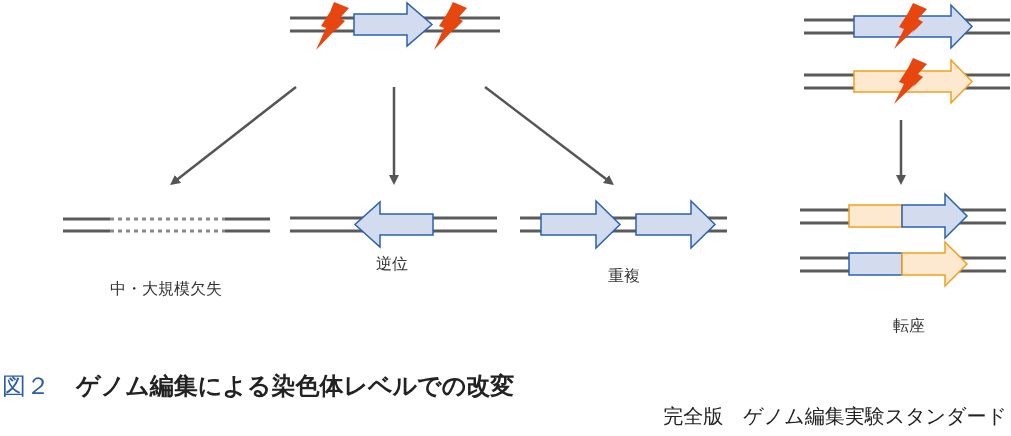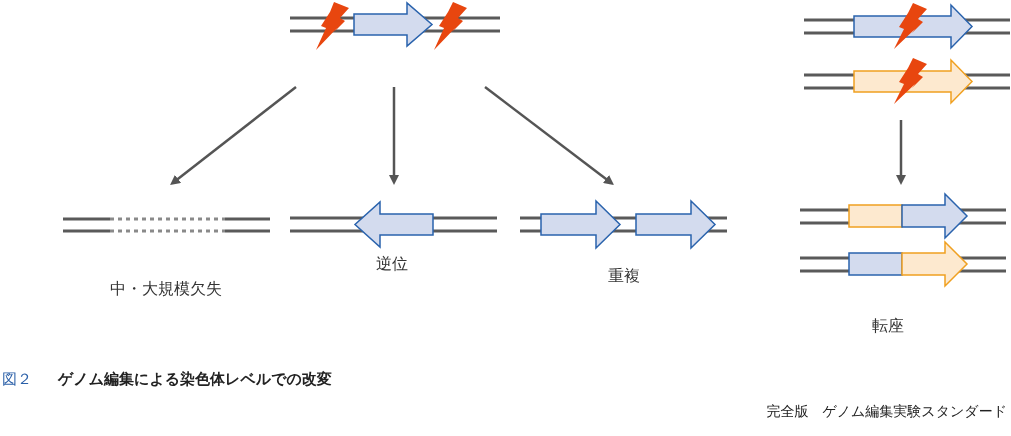--- a/index.html
+++ b/index.html
@@ -1,22 +1,22 @@
 <!DOCTYPE html>
 <html><head>
 <meta charset="utf-8">
 <style>
   html, body { margin: 0; padding: 0; background: #ffffff; }
   body { width: 1011px; height: 436px; position: relative; overflow: hidden;
          font-family: "DejaVu Sans", "Liberation Sans", sans-serif; }
   svg#diagram { position: absolute; left: 0; top: 0; }
   .label { position: absolute; font-size: 16px; color: #333333; white-space: nowrap; transform: translateX(-50%); }
-  .caption { position: absolute; left: 2px; top: 370px; font-size: 15px; font-weight: bold; color: #222222; white-space: nowrap; }
+  .caption { position: absolute; left: 2px; top: 370px; font-size: 24px; font-weight: bold; color: #222222; white-space: nowrap; }
   .caption .fig-no { color: #2a5fa8; font-weight: normal; margin-right: 26px; }
-  .credit { position: absolute; right: 4px; top: 403px; font-size: 14px; color: #222222; white-space: nowrap; }
+  .credit { position: absolute; right: 4px; top: 403px; font-size: 20px; color: #222222; white-space: nowrap; }
 </style>
 </head>
 <body>
 
 <svg id="diagram" width="1011" height="436" viewBox="0 0 1011 436" xmlns="http://www.w3.org/2000/svg">
   <defs>
     <marker id="arrowhead" markerWidth="10" markerHeight="10" refX="5" refY="5" orient="auto" markerUnits="userSpaceOnUse" viewBox="0 0 10 10">
       <path d="M0,0 L10,5 L0,10 z" fill="#555555"></path>
     </marker>
   </defs>
@@ -78,19 +78,19 @@
     <line class="dna" x1="800" y1="258" x2="1006" y2="258" stroke="#5a5a5a" stroke-width="3"></line>
     <line class="dna" x1="800" y1="271" x2="1006" y2="271" stroke="#5a5a5a" stroke-width="3"></line>
     <rect class="gene-blue" x="849" y="253" width="53" height="22" fill="#d3dbee" stroke="#2a63ad" stroke-width="1.5"></rect>
     <path class="gene-orange" d="M902,253 L945,253 L945,242 L967,264 L945,286 L945,275 L902,275 Z" fill="#fde9cf" stroke="#f0a020" stroke-width="1.5"></path>
   </g>
 </svg>
 
 <div class="label" style="left:166px; top:266px;margin-top:13px;">中・大規模欠失</div>
 <div class="label" style="left:392px; top:254px;">逆位</div>
 <div class="label" style="left:624px; top:266px;font-family:Liberation Serif, serif;">重複</div>
-<div class="label" style="left:888px; top:316px;">転座</div>
+<div class="label" style="left:909px; top:316px;">転座</div>
 
 <div class="caption">
   <span class="fig-no" style="color: rgb(42, 95, 168);">図２</span><span>ゲノム編集による染色体レベルでの改変</span>
 </div>
 
 <div class="credit">完全版　ゲノム編集実験スタンダード</div>
 
 </body></html>

